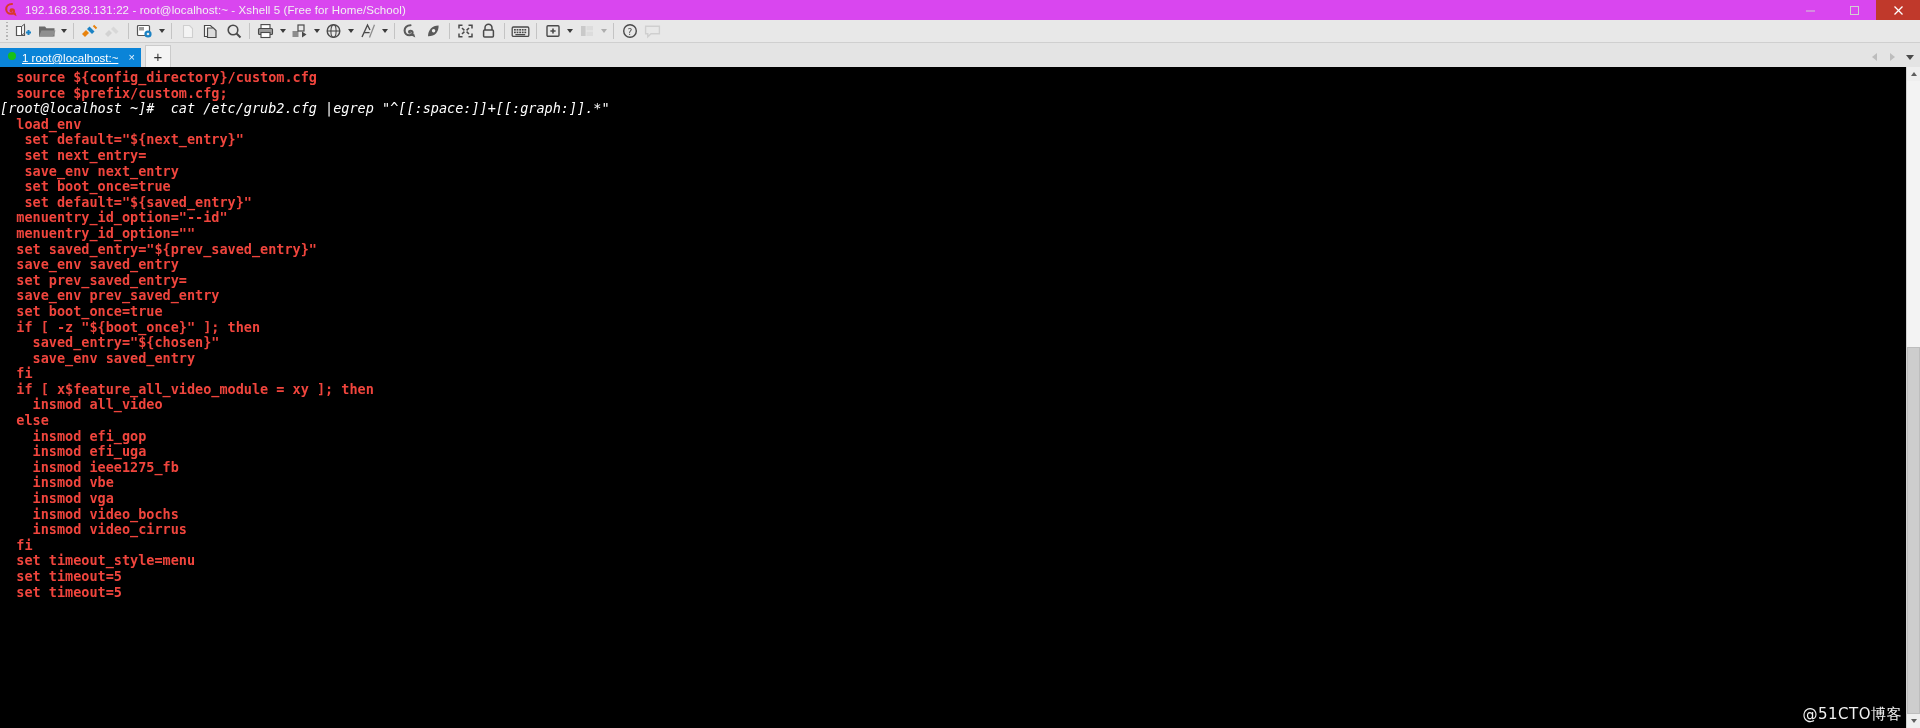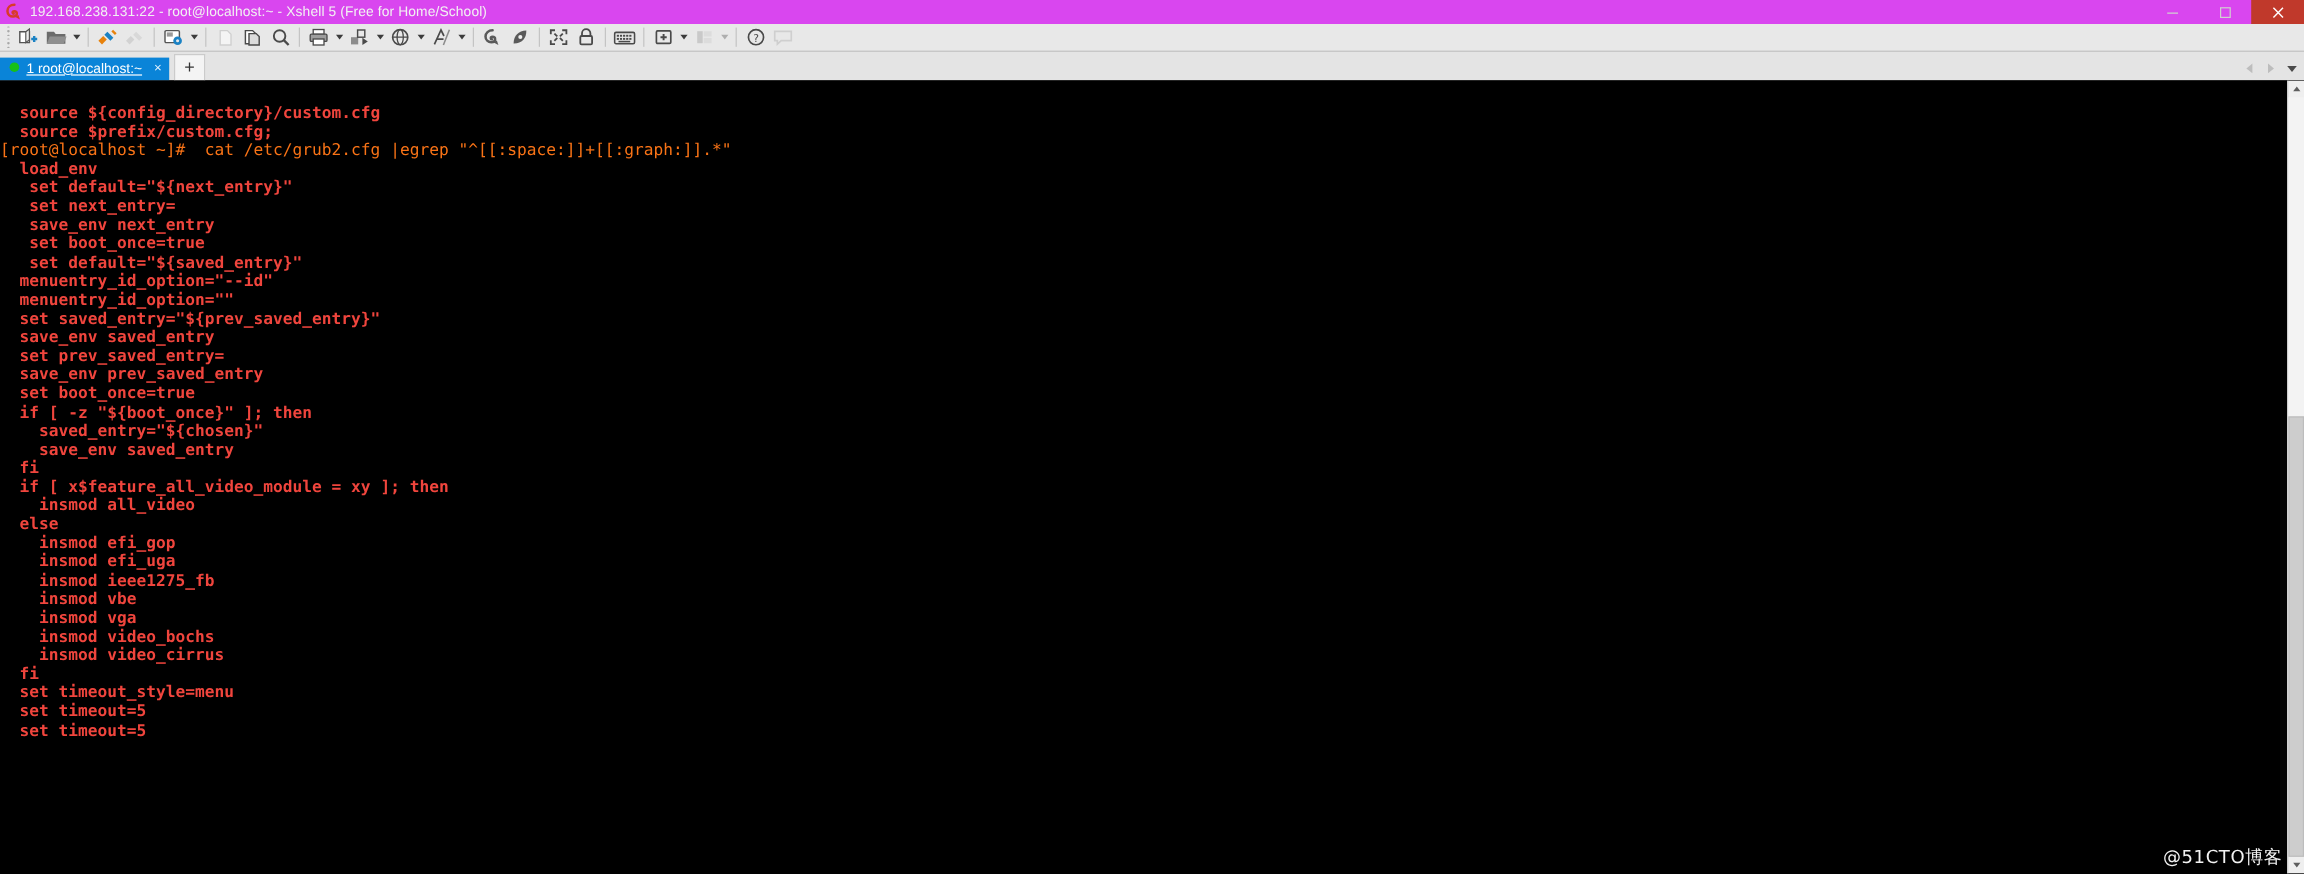--- a/index.html
+++ b/index.html
@@ -210,32 +210,32 @@
   
   .term-wrap {
     flex: 1 1 auto;
     display: flex;
     background: #000;
     position: relative;
     overflow: hidden;
   }
   .term {
     flex: 1 1 auto;
-    padding: 20px 0 0 0;
+    padding: 3px 0 0 0;
     font-family: "DejaVu Sans Mono", "Liberation Mono", monospace;
     font-size: 13.5px;
     line-height: 15.6px;
     color: #ffffff;
     white-space: pre;
     overflow: hidden;
     letter-spacing: 0px;
   }
   .term .line { height: 15.6px; }
   .term .match { color: #f0453d; font-weight: bold; }
-  .term .prompt { color: #f97316; }
+  .term .prompt { color: #ffffff; font-style: italic; }
 
   
   .scrollbar {
     width: 14px;
     background: #efefef;
     border-left: 1px solid #d2d2d2;
     flex: 0 0 14px;
     display: flex;
     flex-direction: column;
     align-items: center;

